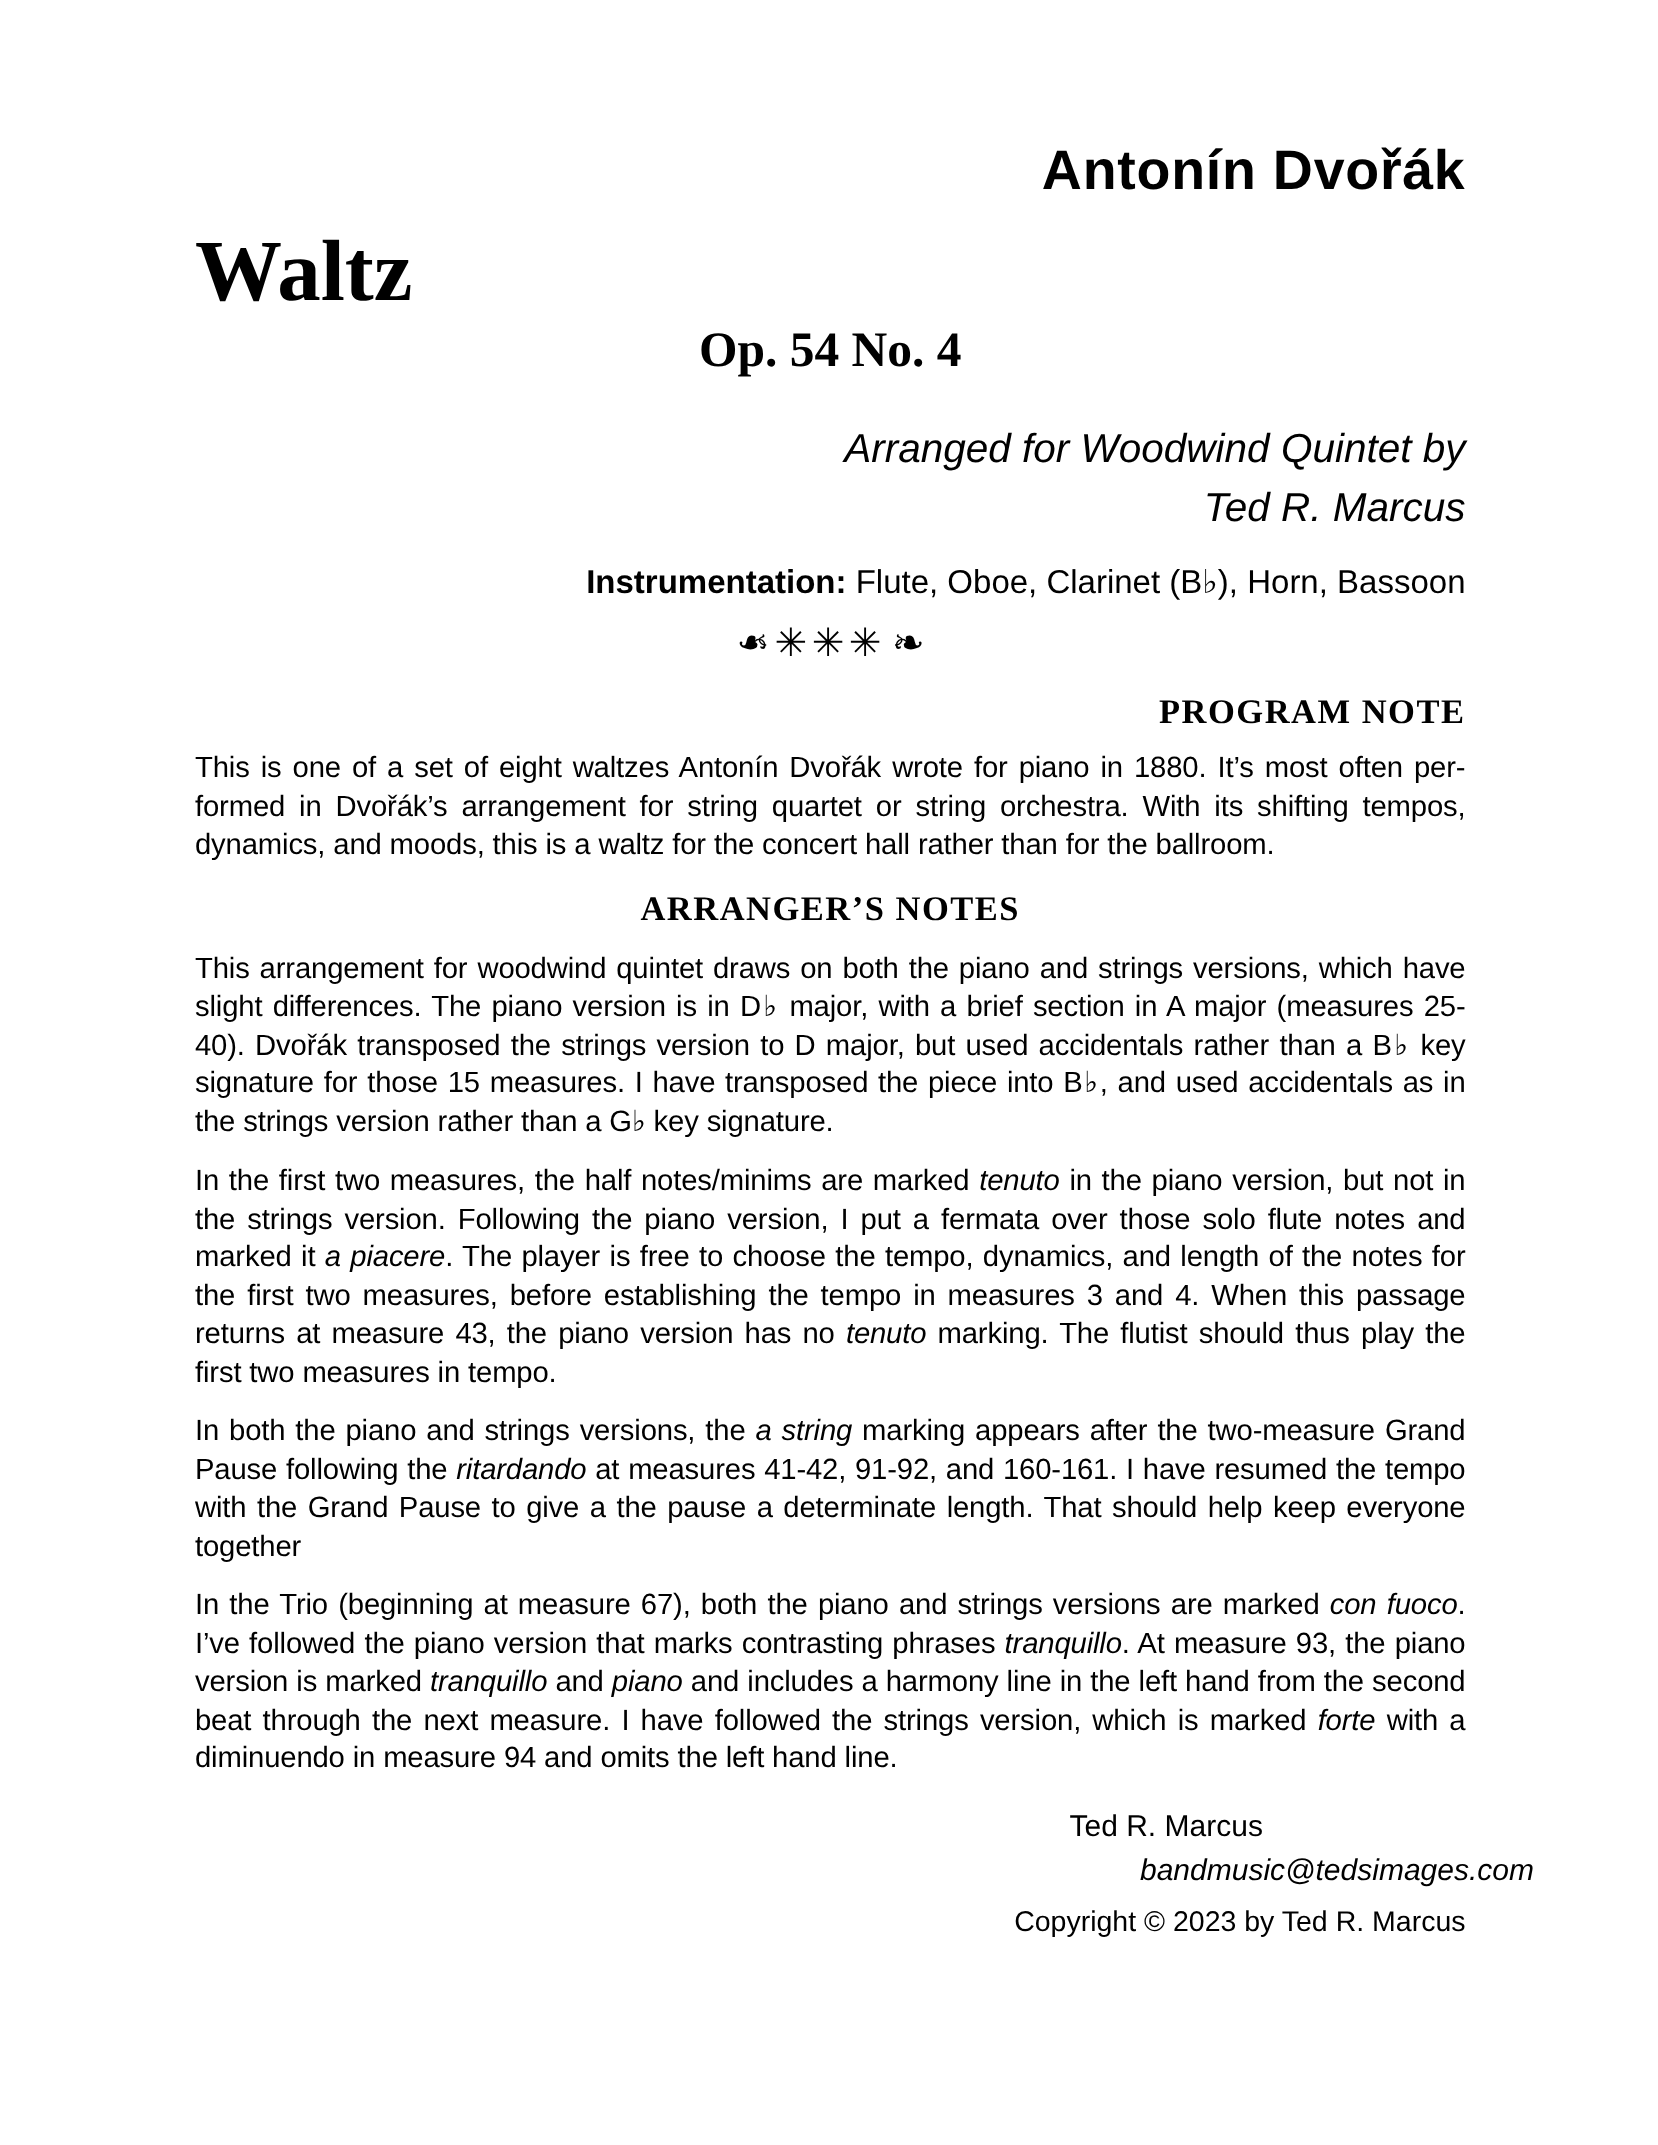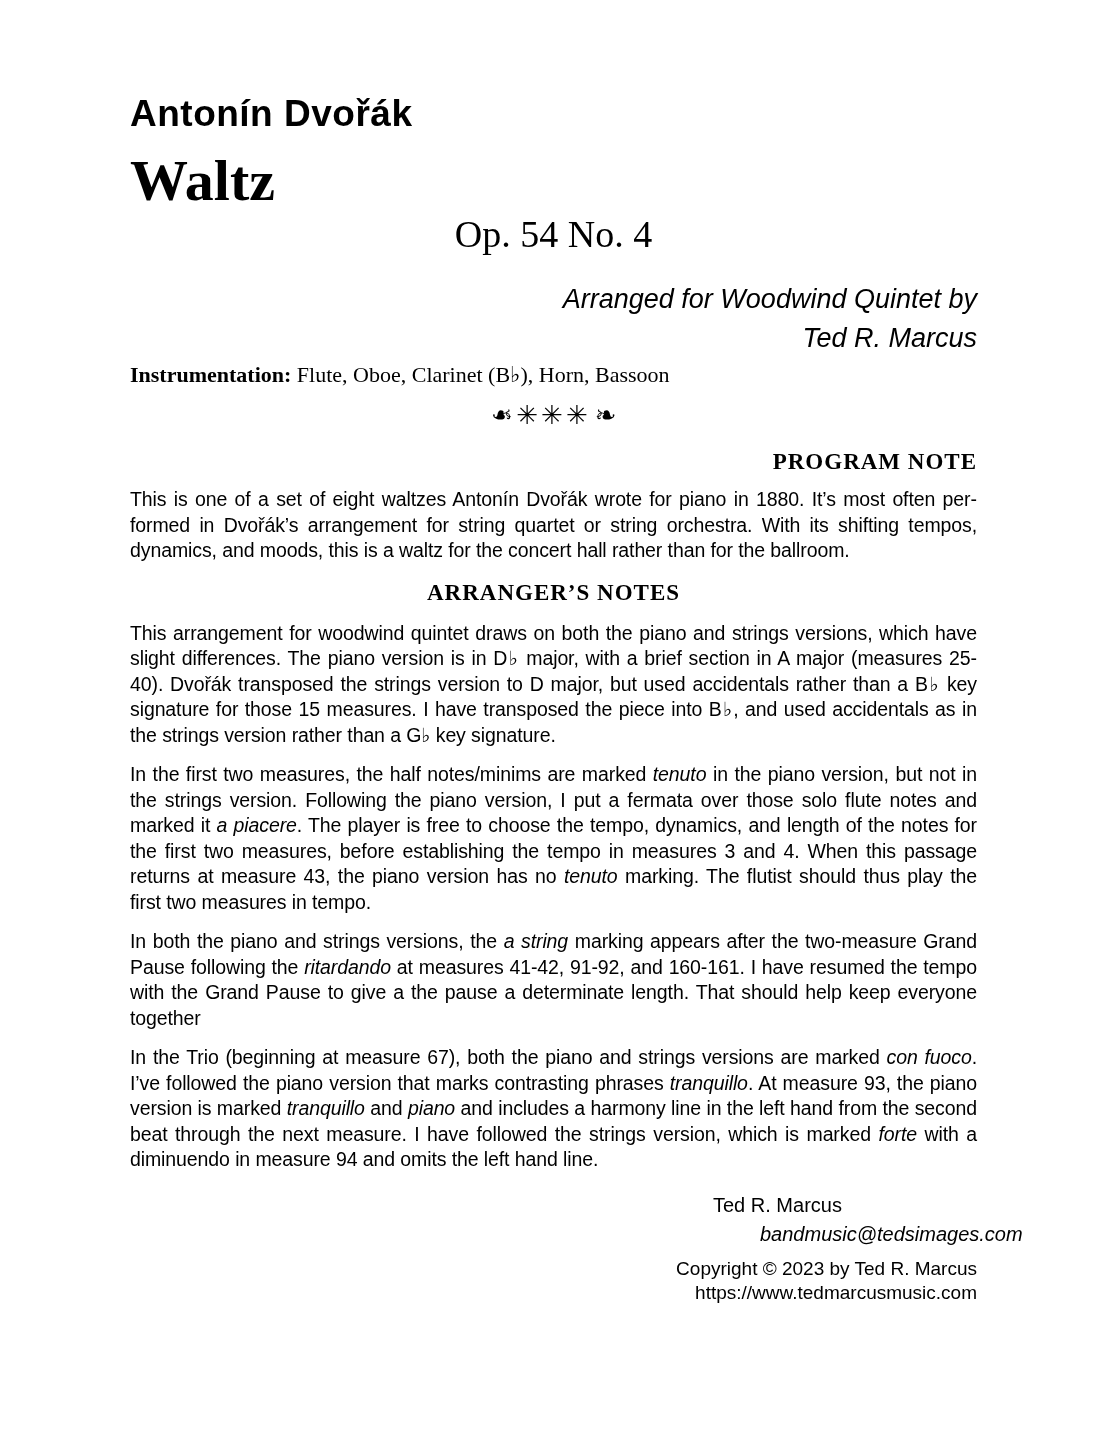--- a/index.html
+++ b/index.html
@@ -13,51 +13,50 @@
     font-family: "Liberation Sans", sans-serif;
     overflow: hidden;
     box-sizing: border-box;
     padding: 92px 128px 0 130px;
   }
 
   .composer {
     font-size: 37px;
     font-weight: bold;
     line-height: 44px;
-    text-align: left;
+    text-align: right;
     letter-spacing: 0.5px;
   }
   .title {
     font-family: "Liberation Serif", serif;
     font-weight: bold;
     font-size: 58px;
     line-height: 62px;
     margin: 14px 0 0 0;
   }
   .opus {
     font-family: "Liberation Serif", serif;
-    font-weight: normal;
-    font-size: 38px;
+    font-weight: bold;
+    font-size: 33px;
     line-height: 36px;
     text-align: center;
     margin-top: 4px;
   }
   .arranged {
     font-style: italic;
     font-size: 27px;
     line-height: 39px;
     text-align: right;
     margin-top: 28px;
   }
   .instrumentation {
     font-size: 22px;
     line-height: 28px;
-    text-align: left;
-    margin-top: 3px;
-    font-family: Liberation Serif, serif;
+    text-align: right;
+    margin-top: 16px;
   }
   .instrumentation .lbl { font-weight: bold; }
 
   .ornament {
     text-align: center;
     margin-top: 10px;
     font-size: 26px;
     line-height: 32px;
     letter-spacing: 1px;
     user-select: none;
@@ -133,16 +132,15 @@
   <p class="body"><span>In both the piano and strings versions, the </span><em>a string</em><span> marking appears after the two-measure Grand Pause following the </span><em>ritardando</em><span> at measures 41-42, 91-92, and 160-161. I have resumed the tempo with the Grand Pause to give a the pause a determinate length. That should help keep everyone together</span></p>
   <p class="body"><span>In the Trio (beginning at measure 67), both the piano and strings versions are marked </span><em>con fuoco</em><span>. I’ve fol­lowed the piano version that marks contrasting phrases </span><em>tranquillo</em><span>. At measure 93, the piano version is marked </span><em>tranquillo</em><span> and </span><em>piano</em><span> and includes a harmony line in the left hand from the second beat through the next measure. I have followed the strings version, which is marked </span><em>forte</em><span> with a diminuendo in mea­sure 94 and omits the left hand line.</span></p>
 
   <div class="signature">
     <div>Ted R. Marcus</div>
     <div class="email">bandmusic@tedsimages.com</div>
   </div>
 
   <div class="copyright">
     <div>Copyright © 2023 by Ted R. Marcus</div>
-    <div>https://www.tedmarcusmusic.com</div>
   </div>
 
 </div>
 
 </body></html>

